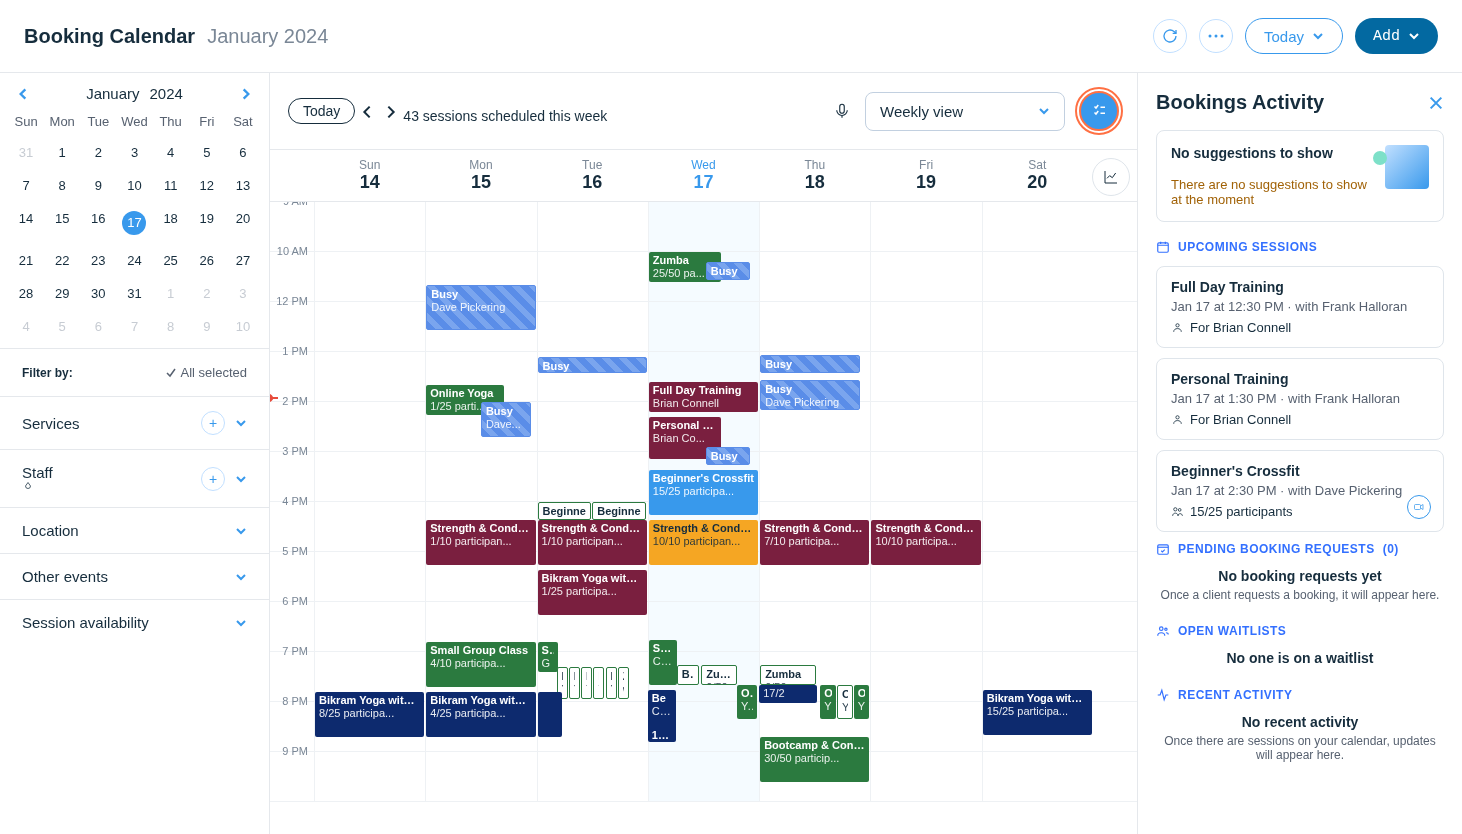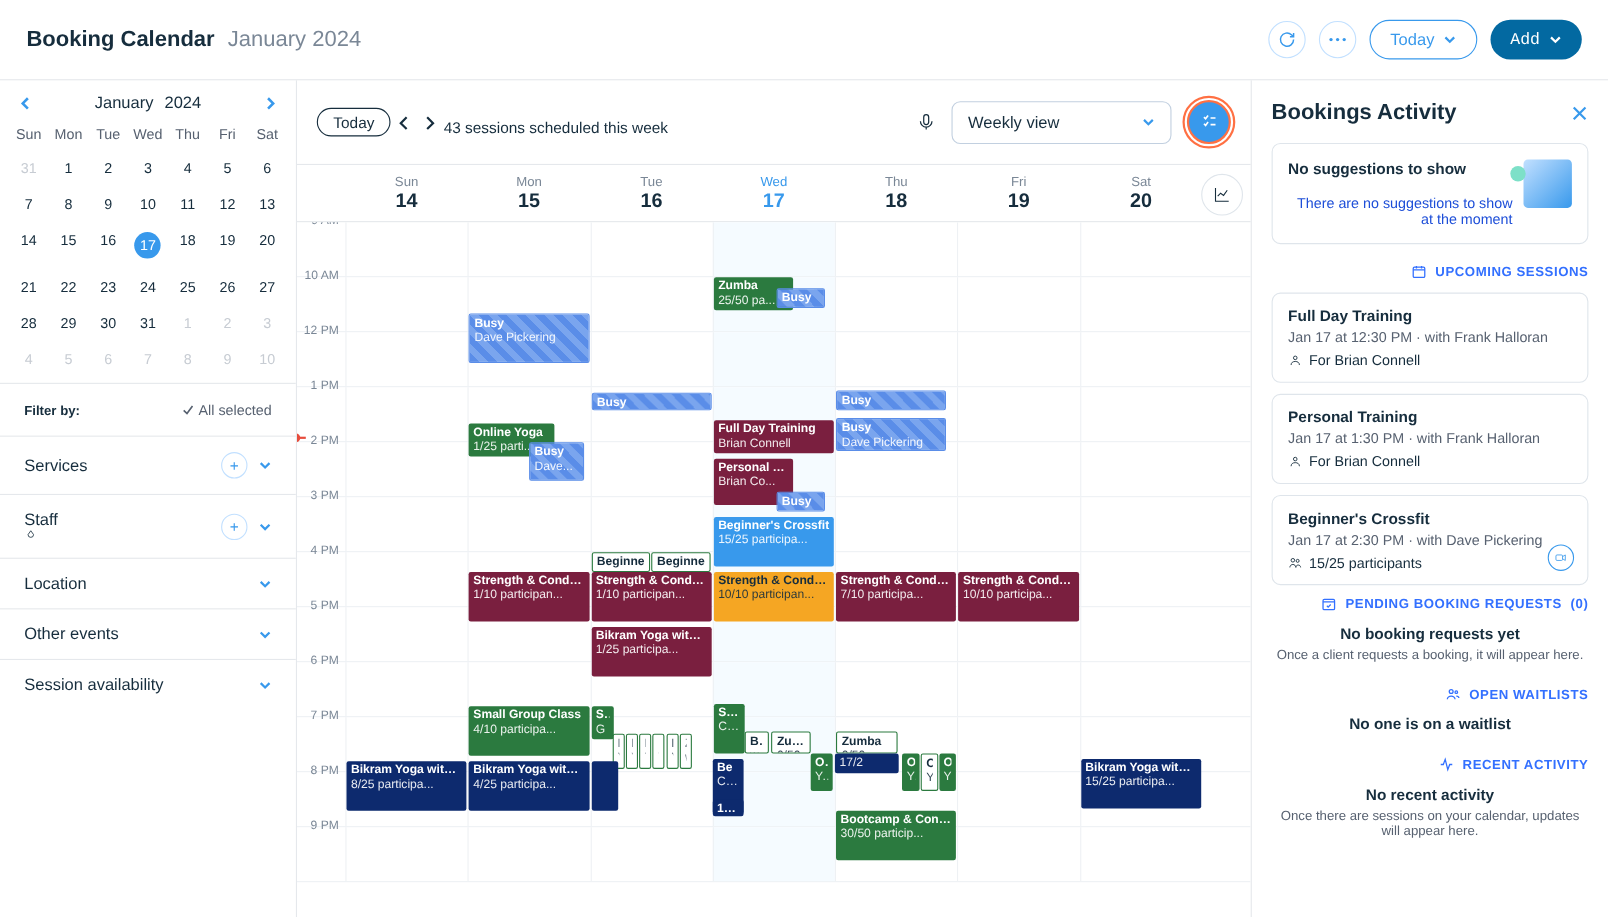--- a/index.html
+++ b/index.html
@@ -75,24 +75,24 @@
 .now-marker { position: absolute; left: 44px; right: 44px; height: 0; border-top: 2px solid #e74c3c; top: 195px; z-index: 2;}
 .now-dot { position: absolute; left: -5px; top: -5px; width: 8px; height: 8px; background: #e74c3c; border-radius: 50%; transform: rotate(45deg); }
 
 .panel { width: 324px; padding: 18px 18px; overflow-y: auto; }
 .panel-head { display: flex; justify-content: space-between; align-items: center; margin-bottom: 16px; }
 .panel-title { font-size: 20px; font-weight: 700; }
 .close-x { color: #3899ec; cursor: pointer; font-size: 18px; }
 .card { border: 1px solid #dfe5eb; border-radius: 8px; padding: 14px; margin-bottom: 18px; }
 .card-row { display: flex; gap: 10px; }
 .card-text-title { font-weight: 600; margin-bottom: 16px; }
-.card-text-sub { font-size: 13px; color: #1d4ed8; text-align: right; }
+.card-text-sub { font-size: 13px; color: #a16207; }
 .illus { width: 44px; height: 44px; background: linear-gradient(135deg, #c2e0ff, #3899ec); border-radius: 4px; flex-shrink: 0; position: relative; }
 .illus::before { content:""; position:absolute; left:-12px; top:6px; width:14px; height:14px; border-radius:50%; background:#7de0c8;}
-.section-title { display: flex; align-items: center; gap: 8px; font-size: 12px; font-weight: 700; letter-spacing: 0.5px; color: #3370ff; margin-bottom: 12px; justify-content: flex-end; }
+.section-title { display: flex; align-items: center; gap: 8px; font-size: 12px; font-weight: 700; letter-spacing: 0.5px; color: #3370ff; margin-bottom: 12px; }
 .sess-card { border: 1px solid #dfe5eb; border-radius: 8px; padding: 12px 14px; margin-bottom: 10px; cursor:pointer; position: relative;}
 .sess-title { font-weight: 600; font-size: 14px; margin-bottom: 4px; }
 .sess-meta { font-size: 13px; color: #576170; margin-bottom: 6px; }
 .sess-for { font-size: 13px; color: #162d3d; display: flex; align-items: center; gap: 6px; }
 .video-badge { position: absolute; right: 12px; bottom: 12px; width: 24px; height: 24px; border-radius: 50%; border: 1px solid #3899ec; display: inline-flex; align-items: center; justify-content: center; color: #3899ec; font-size: 11px;}
 .empty-block { margin-bottom: 22px; }
 .empty-title { font-weight: 600; text-align: center; margin: 6px 0 4px; }
 .empty-sub { font-size: 12px; color: #576170; text-align: center; }
 svg { display: block; }
 </style>

